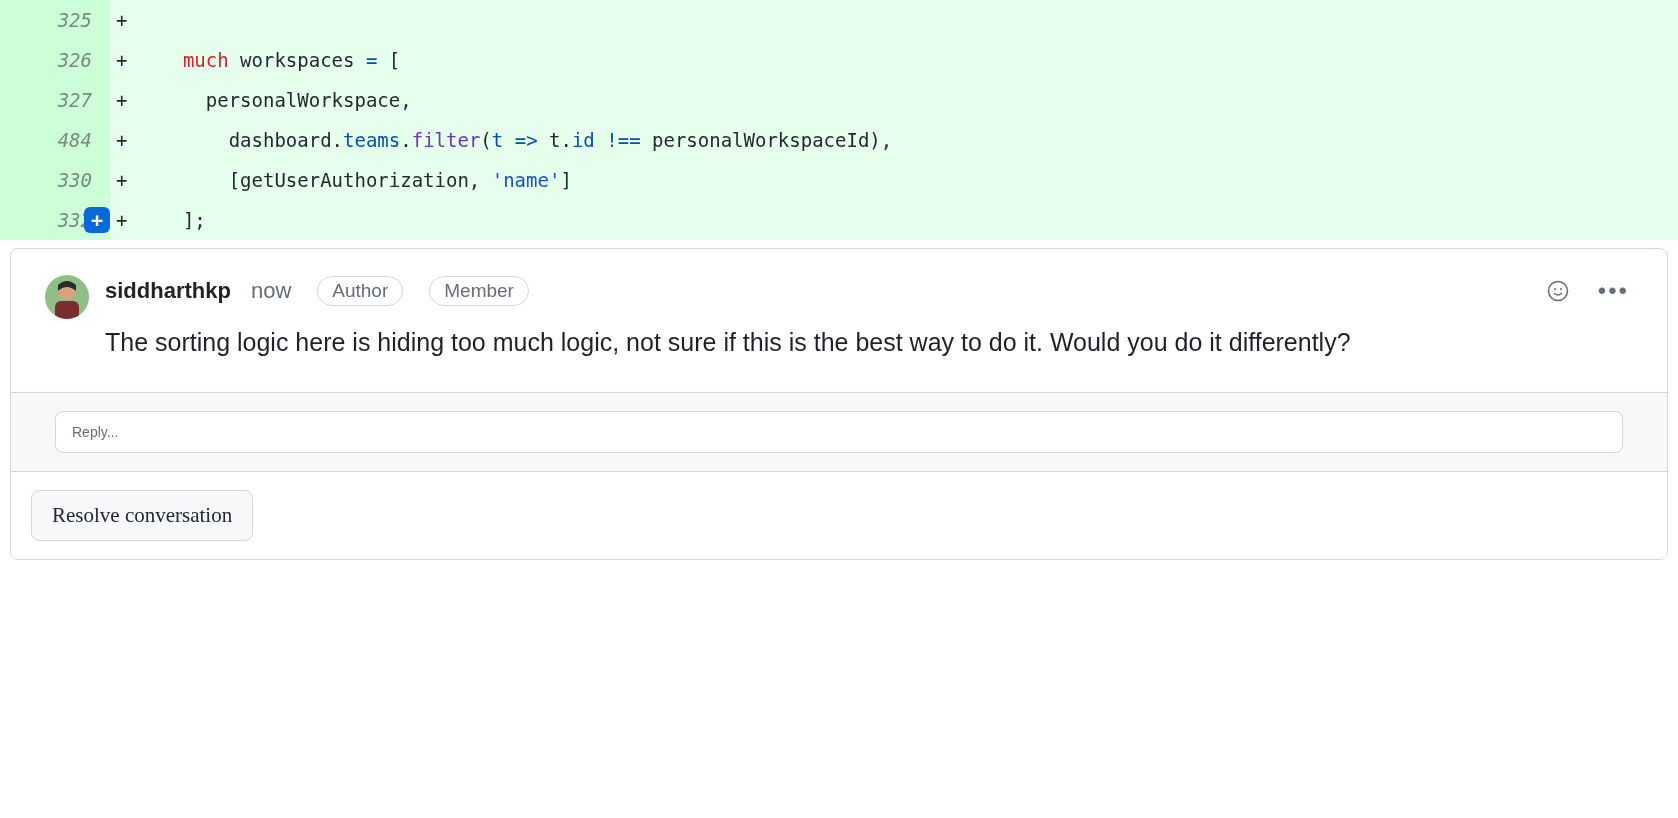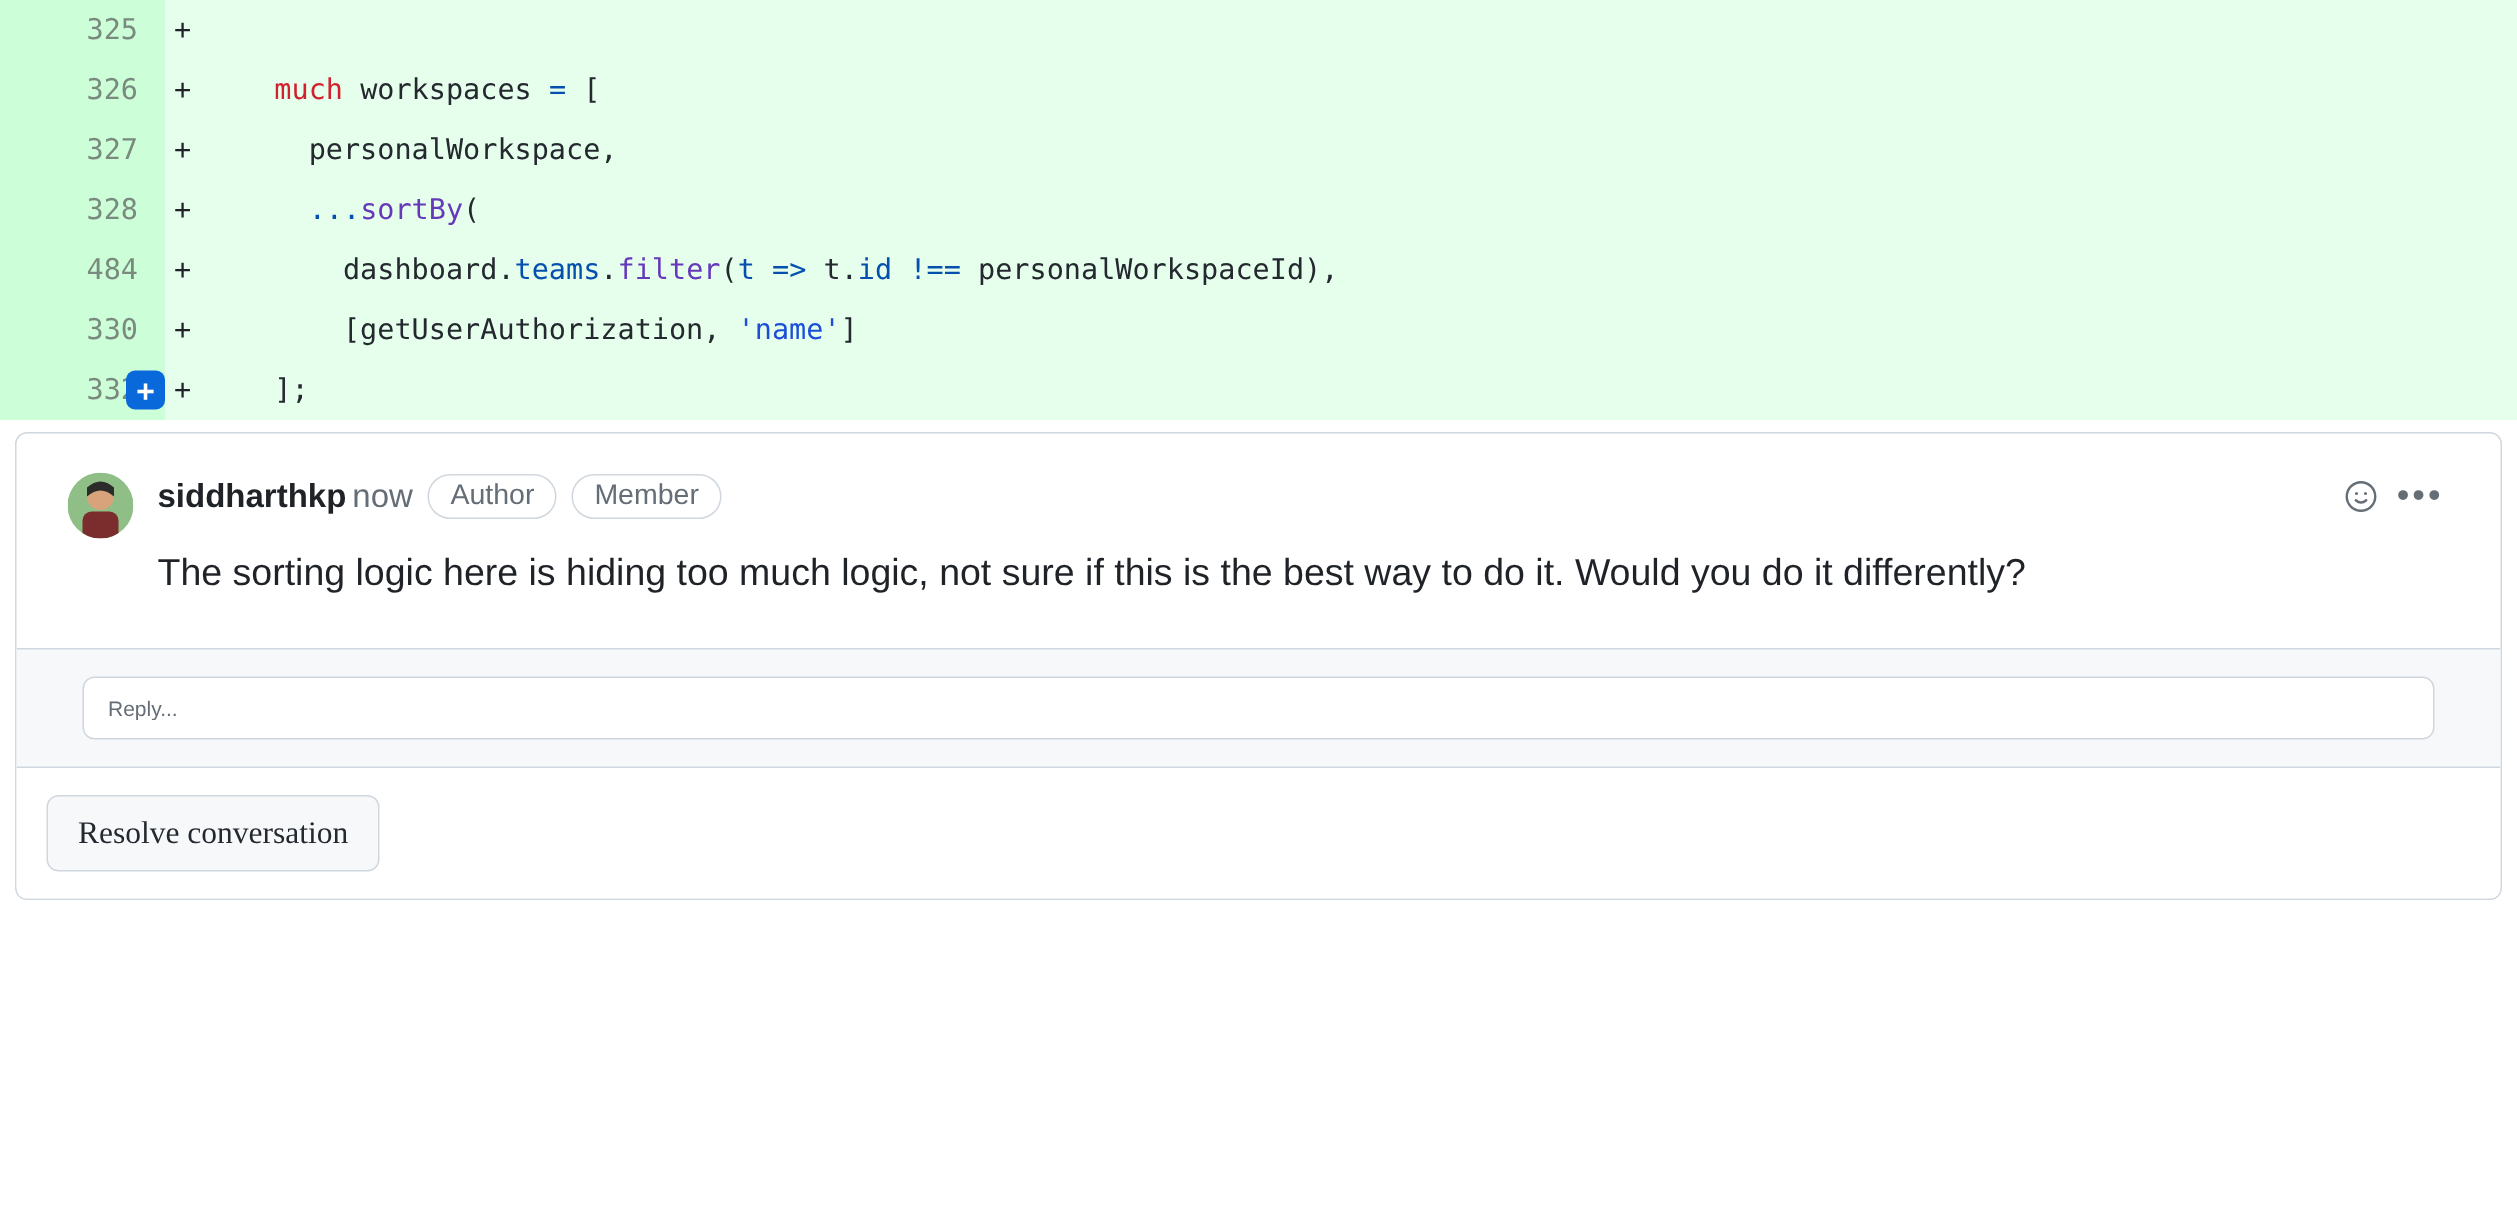--- a/index.html
+++ b/index.html
@@ -15,20 +15,21 @@
 
   td.num-old, td.num-new {
     width: 86px;
     text-align: right;
     padding-right: 18px;
     color: #7a8a7e;
     font-family: ui-monospace, SFMono-Regular, "SF Mono", Menlo, Consolas, monospace;
     font-size: 19px;
     user-select: none;
     background: #ccffd8;
+    font-style: italic;
   }
   td.num-old { width: 24px; background: #ccffd8; }
 
   td.marker {
     width: 40px;
     text-align: left;
     font-family: ui-monospace, SFMono-Regular, "SF Mono", Menlo, Consolas, monospace;
     font-size: 19px;
     color: #1f2328;
     background: #e6ffec;
@@ -83,21 +84,21 @@
     display: flex;
     gap: 16px;
   }
   .avatar {
     width: 44px; height: 44px; border-radius: 50%;
     flex-shrink: 0; overflow: hidden;
   }
   .avatar svg { width: 100%; height: 100%; display: block; }
   .comment-main { flex: 1; min-width: 0; }
   .comment-header {
-    display: flex; align-items: center; gap: 4px; margin-bottom: 16px;
+    display: flex; align-items: center; gap: 20px; margin-bottom: 16px;
   }
   .author { font-weight: 600; font-size: 22px; color: #1f2328; }
   .timestamp { font-size: 22px; color: #656d76; }
   .badge {
     border: 1px solid #d0d7de;
     border-radius: 2em;
     padding: 3px 14px;
     font-size: 19px;
     color: #656d76;
     background: #ffffff;
@@ -160,26 +161,20 @@
         <td class="num-old"></td>
         <td class="num-new">326</td>
         <td class="marker">+</td>
         <td class="code">  <span class="tok-kw">much</span><span class="tok-id"> workspaces </span><span class="tok-op">=</span><span class="tok-id"> [</span></td>
       </tr>
       <tr>
         <td class="num-old"></td>
         <td class="num-new">327</td>
         <td class="marker">+</td>
         <td class="code"><span class="tok-id">    personalWorkspace,</span></td>
-      </tr>
-      <tr>
-        <td class="num-old"></td>
-        <td class="num-new">328</td>
-        <td class="marker">+</td>
-        <td class="code">    <span class="tok-op">...</span><span class="tok-fn">sortBy</span><span class="tok-id">(</span></td>
       </tr>
       <tr>
         <td class="num-old"></td>
         <td class="num-new">484</td>
         <td class="marker">+</td>
         <td class="code"><span class="tok-id">      dashboard.</span><span class="tok-prop">teams</span><span class="tok-id">.</span><span class="tok-fn">filter</span><span class="tok-id">(</span><span class="tok-prop">t</span> <span class="tok-op">=&gt;</span><span class="tok-id"> t.</span><span class="tok-prop">id</span> <span class="tok-op">!==</span><span class="tok-id"> personalWorkspaceId),</span></td>
       </tr>
       <tr>
         <td class="num-old"></td>
         <td class="num-new">330</td>

